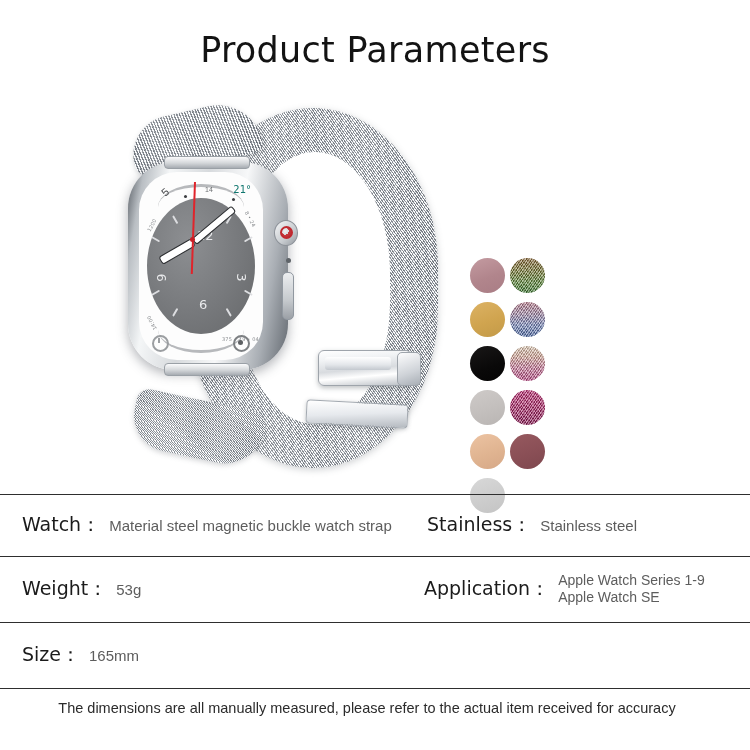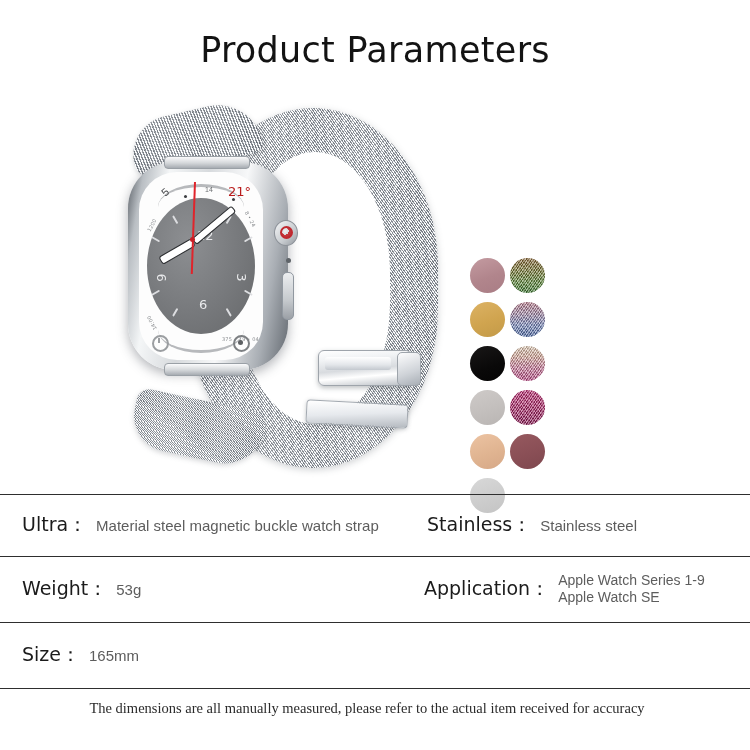--- a/index.html
+++ b/index.html
@@ -245,22 +245,22 @@
     position: absolute;
     left: 51px; top: 65px;
     width: 5px; height: 5px;
     border-radius: 50%;
     background: #c41f26;
   }
   .temp-label {
     position: absolute;
     right: 12px;
     top: 12px;
-    font-size: 13px;
-    color: #b91c1c;
+    font-size: 10px;
+    color: #0f766e;
     font-family: "DejaVu Sans", sans-serif;
   }
   .comp-arc {
     position: absolute;
     width: 86px;
     height: 20px;
     border-top: 3px solid #b7b9bc;
     border-radius: 50% 50% 0 0 / 100% 100% 0 0;
     left: 19px;
   }
@@ -446,21 +446,21 @@
   .val-multi div { white-space: nowrap; }
 
   .footnote {
     position: absolute;
     left: 0;
     top: 700px;
     width: 734px;
     text-align: center;
     font-size: 14.5px;
     color: #2b2b2b;
-    font-family: Liberation Serif, serif;
+    font-family: Liberation Sans, sans-serif;
   }
 </style>
 </head>
 <body>
 
 <div class="page-title">Product Parameters</div>
 
 <div class="hero">
   <div class="watch-group">
 
@@ -542,21 +542,21 @@
 
 <div class="spec-table">
 
   <div class="rule" style="top:0px;"></div>
   <div class="rule" style="top:62px;"></div>
   <div class="rule" style="top:128px;"></div>
   <div class="rule" style="top:194px;"></div>
 
   <div class="spec-row" style="top:0px;height:62px;">
     <div class="cell" style="left:22px; top:0; height:62px;">
-      <span class="lbl">Ultra：</span>
+      <span class="lbl">Watch：</span>
       <span class="val">Material steel magnetic buckle watch strap</span>
     </div>
     <div class="cell" style="left:427px; top:0; height:62px;">
       <span class="lbl">Stainless：</span>
       <span class="val">Stainless steel</span>
     </div>
   </div>
 
   <div class="spec-row" style="top:62px;height:66px;">
     <div class="cell" style="left:22px; top:0; height:66px;">

